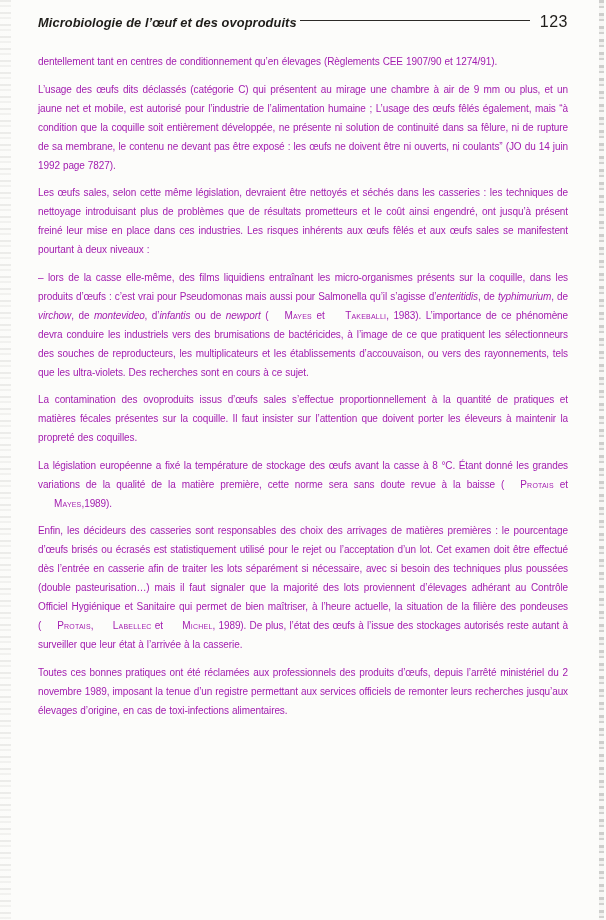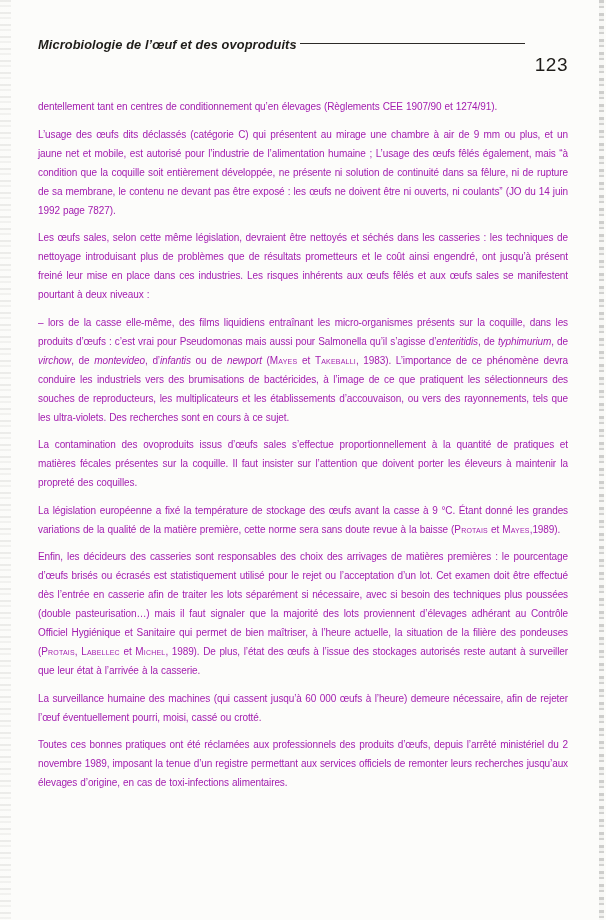--- a/index.html
+++ b/index.html
@@ -56,52 +56,50 @@
     white-space: nowrap;
     letter-spacing: 0.1px;
   }
   .hdr-rule {
     flex: 1;
     border-bottom: 1.5px solid #2c2a27;
     margin: 0 10px 3px 3px;
     height: 0;
   }
   .hdr-page {
-    font-size: 19px;
+    font-size: 16px;
     letter-spacing: 0.5px;
-    margin-top: 41px;
   }
   .body-text p.para {
     margin: 0 0 8.5px 0;
     text-align: justify;
     font-size: 10px;
     line-height: 19px;
     color: #a21caf;
     letter-spacing: -0.1px;
     word-spacing: 0.4px;
   }
   .it { font-style: italic; }
-  .sc { font-variant: small-caps; letter-spacing: 0.2px; }
+  .sc { font-variant: small-caps; letter-spacing: 0.2px; padding-left: 16px; }
 </style>
 </head>
 <body>
 
 <div class="edge-left"></div>
 <div class="edge-right"></div>
 
 <div class="page">
   <div class="hdr">
     <span class="hdr-title">Microbiologie de l’œuf et des ovoproduits</span>
     <span class="hdr-rule"></span>
     <span class="hdr-page">123</span>
   </div>
   <div class="body-text">
       <p class="para"><span>dentellement tant en centres de conditionnement qu’en élevages (Règlements CEE 1907/90 et 1274/91).</span></p>
       <p class="para"><span>L’usage des œufs dits déclassés (catégorie C) qui présentent au mirage une chambre à air de 9 mm ou plus, et un jaune net et mobile, est autorisé pour l’industrie de l’alimentation humaine ; L’usage des œufs fêlés également, mais “à condition que la coquille soit entièrement développée, ne présente ni solution de continuité dans sa fêlure, ni de rupture de sa membrane, le contenu ne devant pas être exposé : les œufs ne doivent être ni ouverts, ni coulants” (JO du 14 juin 1992 page 7827).</span></p>
       <p class="para"><span>Les œufs sales, selon cette même législation, devraient être nettoyés et séchés dans les casseries : les techniques de nettoyage introduisant plus de problèmes que de résultats prometteurs et le coût ainsi engendré, ont jusqu’à présent freiné leur mise en place dans ces industries. Les risques inhérents aux œufs fêlés et aux œufs sales se manifestent pourtant à deux niveaux :</span></p>
       <p class="para"><span>– lors de la casse elle-même, des films liquidiens entraînant les micro-organismes présents sur la coquille, dans les produits d’œufs : c’est vrai pour Pseudomonas mais aussi pour Salmonella qu’il s’agisse d’</span><span class="it">enteritidis</span><span>, de </span><span class="it">typhimurium</span><span>, de </span><span class="it">virchow</span><span>, de </span><span class="it">montevideo</span><span>, d’</span><span class="it">infantis</span><span> ou de </span><span class="it">newport</span><span> (</span><span class="sc">Mayes</span><span> et </span><span class="sc">Takeballi</span><span>, 1983). L’importance de ce phénomène devra conduire les industriels vers des brumisations de bactéricides, à l’image de ce que pratiquent les sélectionneurs des souches de reproducteurs, les multiplicateurs et les établissements d’accouvaison, ou vers des rayonnements, tels que les ultra-violets. Des recherches sont en cours à ce sujet.</span></p>
       <p class="para"><span>La contamination des ovoproduits issus d’œufs sales s’effectue proportionnellement à la quantité de pratiques et matières fécales présentes sur la coquille. Il faut insister sur l’attention que doivent porter les éleveurs à maintenir la propreté des coquilles.</span></p>
-      <p class="para"><span>La législation européenne a fixé la température de stockage des œufs avant la casse à 9 °C. Étant donné les grandes variations de la qualité de la matière première, cette norme sera sans doute revue à la baisse (</span><span class="sc">Protais</span><span> et </span><span class="sc">Mayes</span><span>,1989).</span></p>
+      <p class="para"><span>La législation européenne a fixé la température de stockage des œufs avant la casse à 8 °C. Étant donné les grandes variations de la qualité de la matière première, cette norme sera sans doute revue à la baisse (</span><span class="sc">Protais</span><span> et </span><span class="sc">Mayes</span><span>,1989).</span></p>
       <p class="para"><span>Enfin, les décideurs des casseries sont responsables des choix des arrivages de matières premières : le pourcentage d’œufs brisés ou écrasés est statistiquement utilisé pour le rejet ou l’acceptation d’un lot. Cet examen doit être effectué dès l’entrée en casserie afin de traiter les lots séparément si nécessaire, avec si besoin des techniques plus poussées (double pasteurisation…) mais il faut signaler que la majorité des lots proviennent d’élevages adhérant au Contrôle Officiel Hygiénique et Sanitaire qui permet de bien maîtriser, à l’heure actuelle, la situation de la filière des pondeuses (</span><span class="sc">Protais</span><span>, </span><span class="sc">Labellec</span><span> et </span><span class="sc">Michel</span><span>, 1989). De plus, l’état des œufs à l’issue des stockages autorisés reste autant à surveiller que leur état à l’arrivée à la casserie.</span></p>
-      <p class="para"><span>La surveillance humaine des machines (qui cassent jusqu’à 60 000 œufs à l’heure) demeure nécessaire, afin de rejeter l’œuf éventuellement pourri, moisi, cassé ou crotté.</span></p>
       <p class="para"><span>Toutes ces bonnes pratiques ont été réclamées aux professionnels des produits d’œufs, depuis l’arrêté ministériel du 2 novembre 1989, imposant la tenue d’un registre permettant aux services officiels de remonter leurs recherches jusqu’aux élevages d’origine, en cas de toxi-infections alimentaires.</span></p>
     </div>
 </div>
 
 </body></html>

